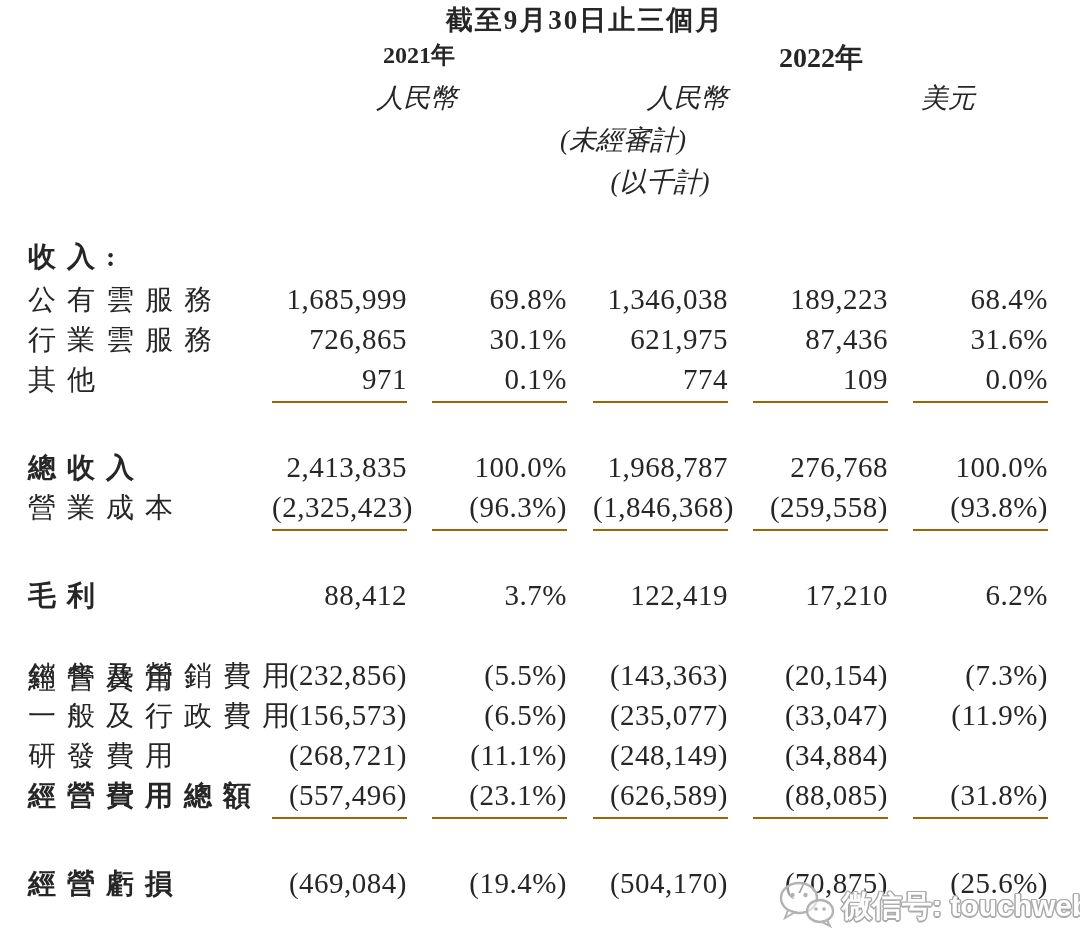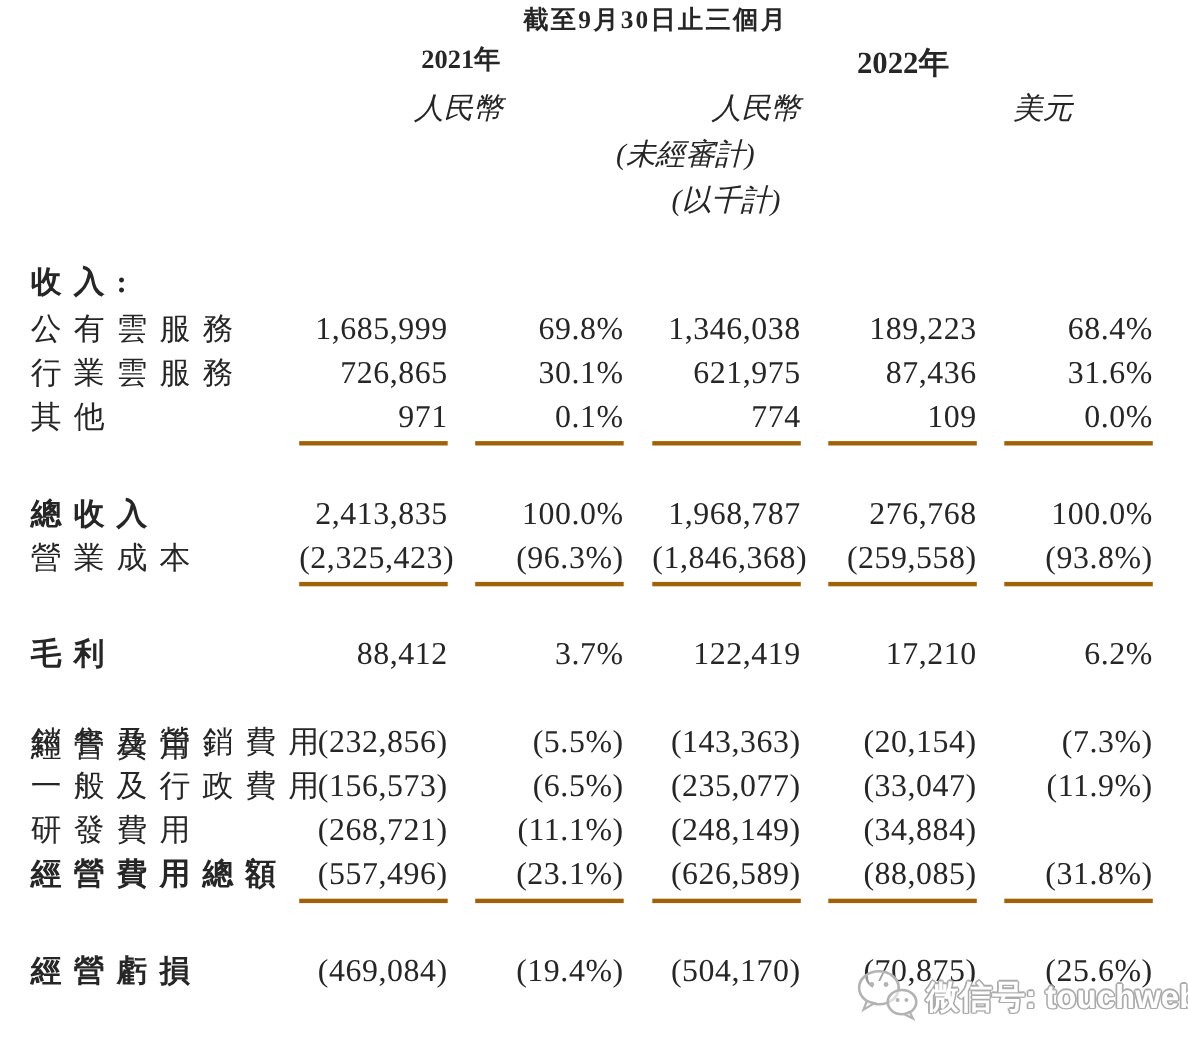--- a/index.html
+++ b/index.html
@@ -5,22 +5,22 @@
   html, body { margin:0; padding:0; }
   body {
     width:1080px; height:948px; background:#ffffff;
     font-family:"Liberation Serif", serif; color:#262626;
   }
   .page { position:relative; width:1080px; height:948px; overflow:hidden; background:#fff; }
 
   
   .hdr { position:absolute; line-height:1.15; white-space:nowrap; }
   .period-title {
-    top:5px; left:371px; width:450px; text-align:center;
-    font-size:23px; font-weight:bold; letter-spacing:2px;
+    top:5px; left:360px; width:450px; text-align:center;
+    font-size:27px; font-weight:bold; letter-spacing:2px;
   }
   .year-left  { top:42px; left:344px; width:150px; text-align:center; font-size:24px; font-weight:bold; }
   .year-right { top:42px; left:746px; width:150px; text-align:center; font-size:28px; font-weight:bold; }
   .cur-left   { top:83px; left:342px; width:150px; text-align:center; font-size:27px; font-style:italic; }
   .cur-mid    { top:83px; left:568px; width:160px; text-align:right;  font-size:27px; font-style:italic; }
   .cur-usd    { top:83px; left:825px; width:150px; text-align:right; font-size:27px; font-style:italic; }
   .note1      { top:125px; left:560px; width:200px; text-align:left; font-size:27px; font-style:italic; }
   .note2      { top:167px; left:560px; width:200px; text-align:center; font-size:27px; font-style:italic; }
 
   
@@ -32,21 +32,21 @@
   .lbl {
     padding-left:28px; font-size:28px; letter-spacing:11px; white-space:nowrap;
   }
   .row.bold .lbl { font-weight:bold; }
   .cell { position:relative; }
   .val {
     display:block; width:135px; margin-left:auto; text-align:right;
     font-size:29px; letter-spacing:0.5px; white-space:nowrap; line-height:34px;
   }
   .row.ul .val {
-    border-bottom:4px solid #a16207; padding-bottom:5px;
+    border-bottom:2px solid #a16207; padding-bottom:5px;
   }
 
   
   .r0  { top:240px; } .r1  { top:282px; } .r2  { top:322px; } .r3  { top:362px; }
   .r4  { top:450px; } .r5  { top:490px; }
   .r6  { top:578px; } .r7  { top:618px;margin-top:44px; } .r8  { top:658px; } .r9  { top:698px; }
   .r10 { top:738px; } .r11 { top:778px; }
   .r12 { top:866px; }
 
   

